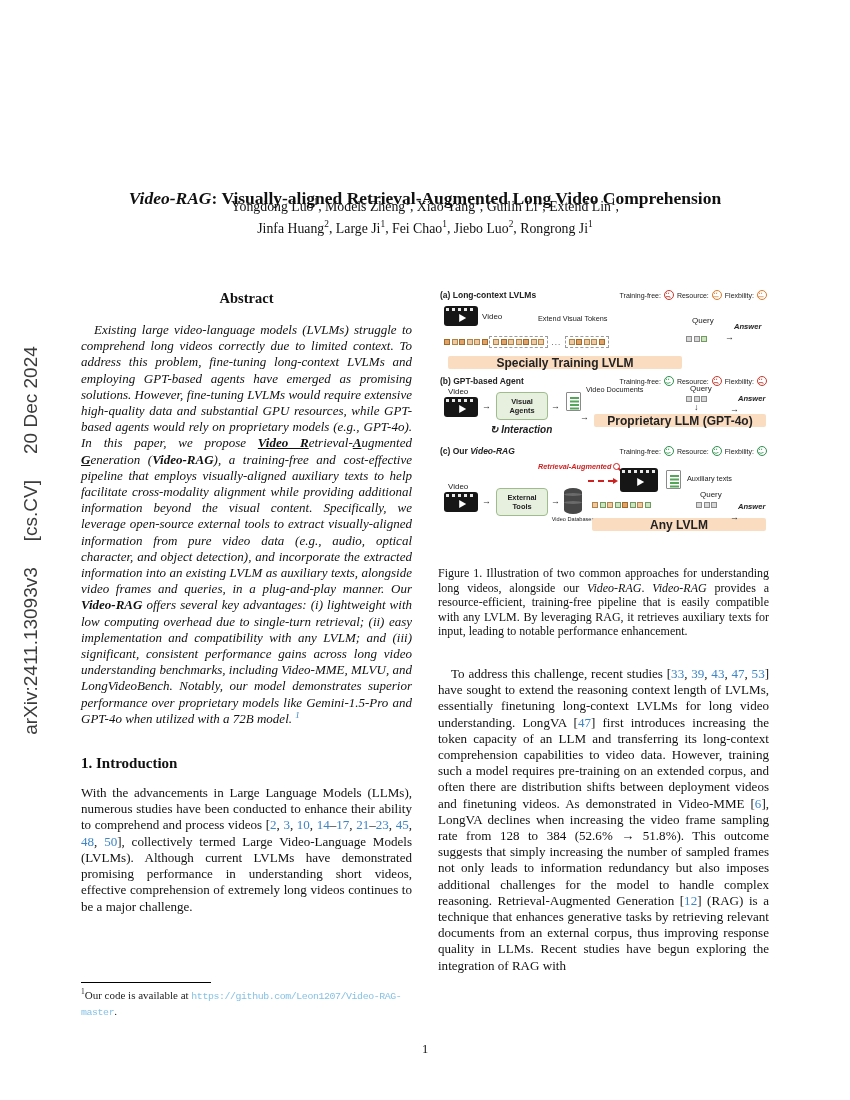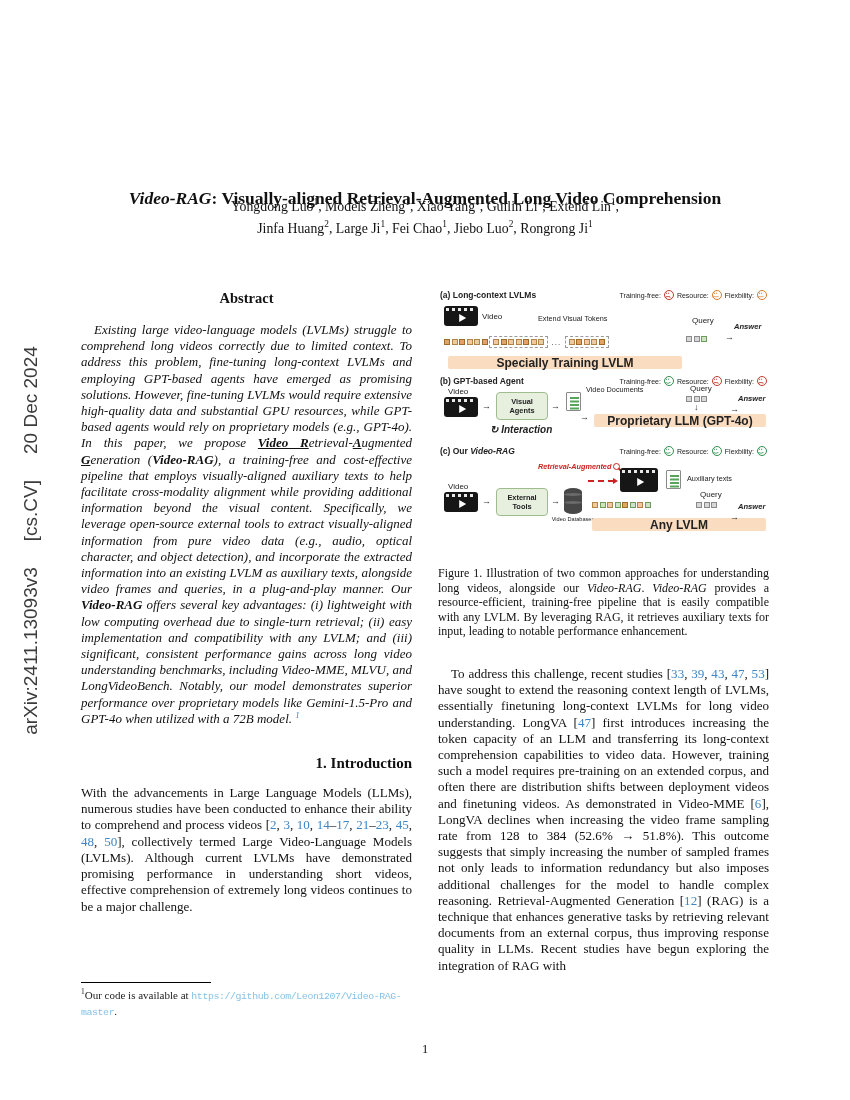--- a/index.html
+++ b/index.html
@@ -19,21 +19,21 @@
              font-size:13.8px; line-height:22px; }
   .authors .affil { font-size:13.4px; }
   .sup { vertical-align:super; font-size:0.68em; line-height:0; }
   .gap { margin-left:22px; }
 
   .leftcol  { position:absolute; left:81px;  top:290px; width:331px; }
   .rightcol { position:absolute; left:438px; top:288px; width:331px; }
 
   .abs-head { text-align:center; font-weight:bold; font-size:14.5px; margin-bottom:15px; }
   .abs-text { font-style:italic; font-size:13px; line-height:16.2px; text-align:justify; text-indent:13px; }
-  .sec-head { font-weight:bold; font-size:15px; margin-top:28px; margin-bottom:13px;text-align:right; }
+  .sec-head { font-weight:bold; font-size:15px; margin-top:28px; margin-bottom:13px; }
   .body-p   { font-size:13.05px; line-height:16.2px; text-align:justify; }
   .rp       { margin-top:27px; text-indent:13px; }
 
   .cite { color:#3d85c6; }
   .url  { color:#85c1e5; font-family:"Liberation Mono", monospace; font-size:0.9em; letter-spacing:-0.4px; }
   .b  { font-weight:bold; }
   .bu { font-weight:bold; text-decoration:underline; }
   .i  { font-style:italic; }
 
   .footnote { position:absolute; left:81px; top:982px; width:331px;

